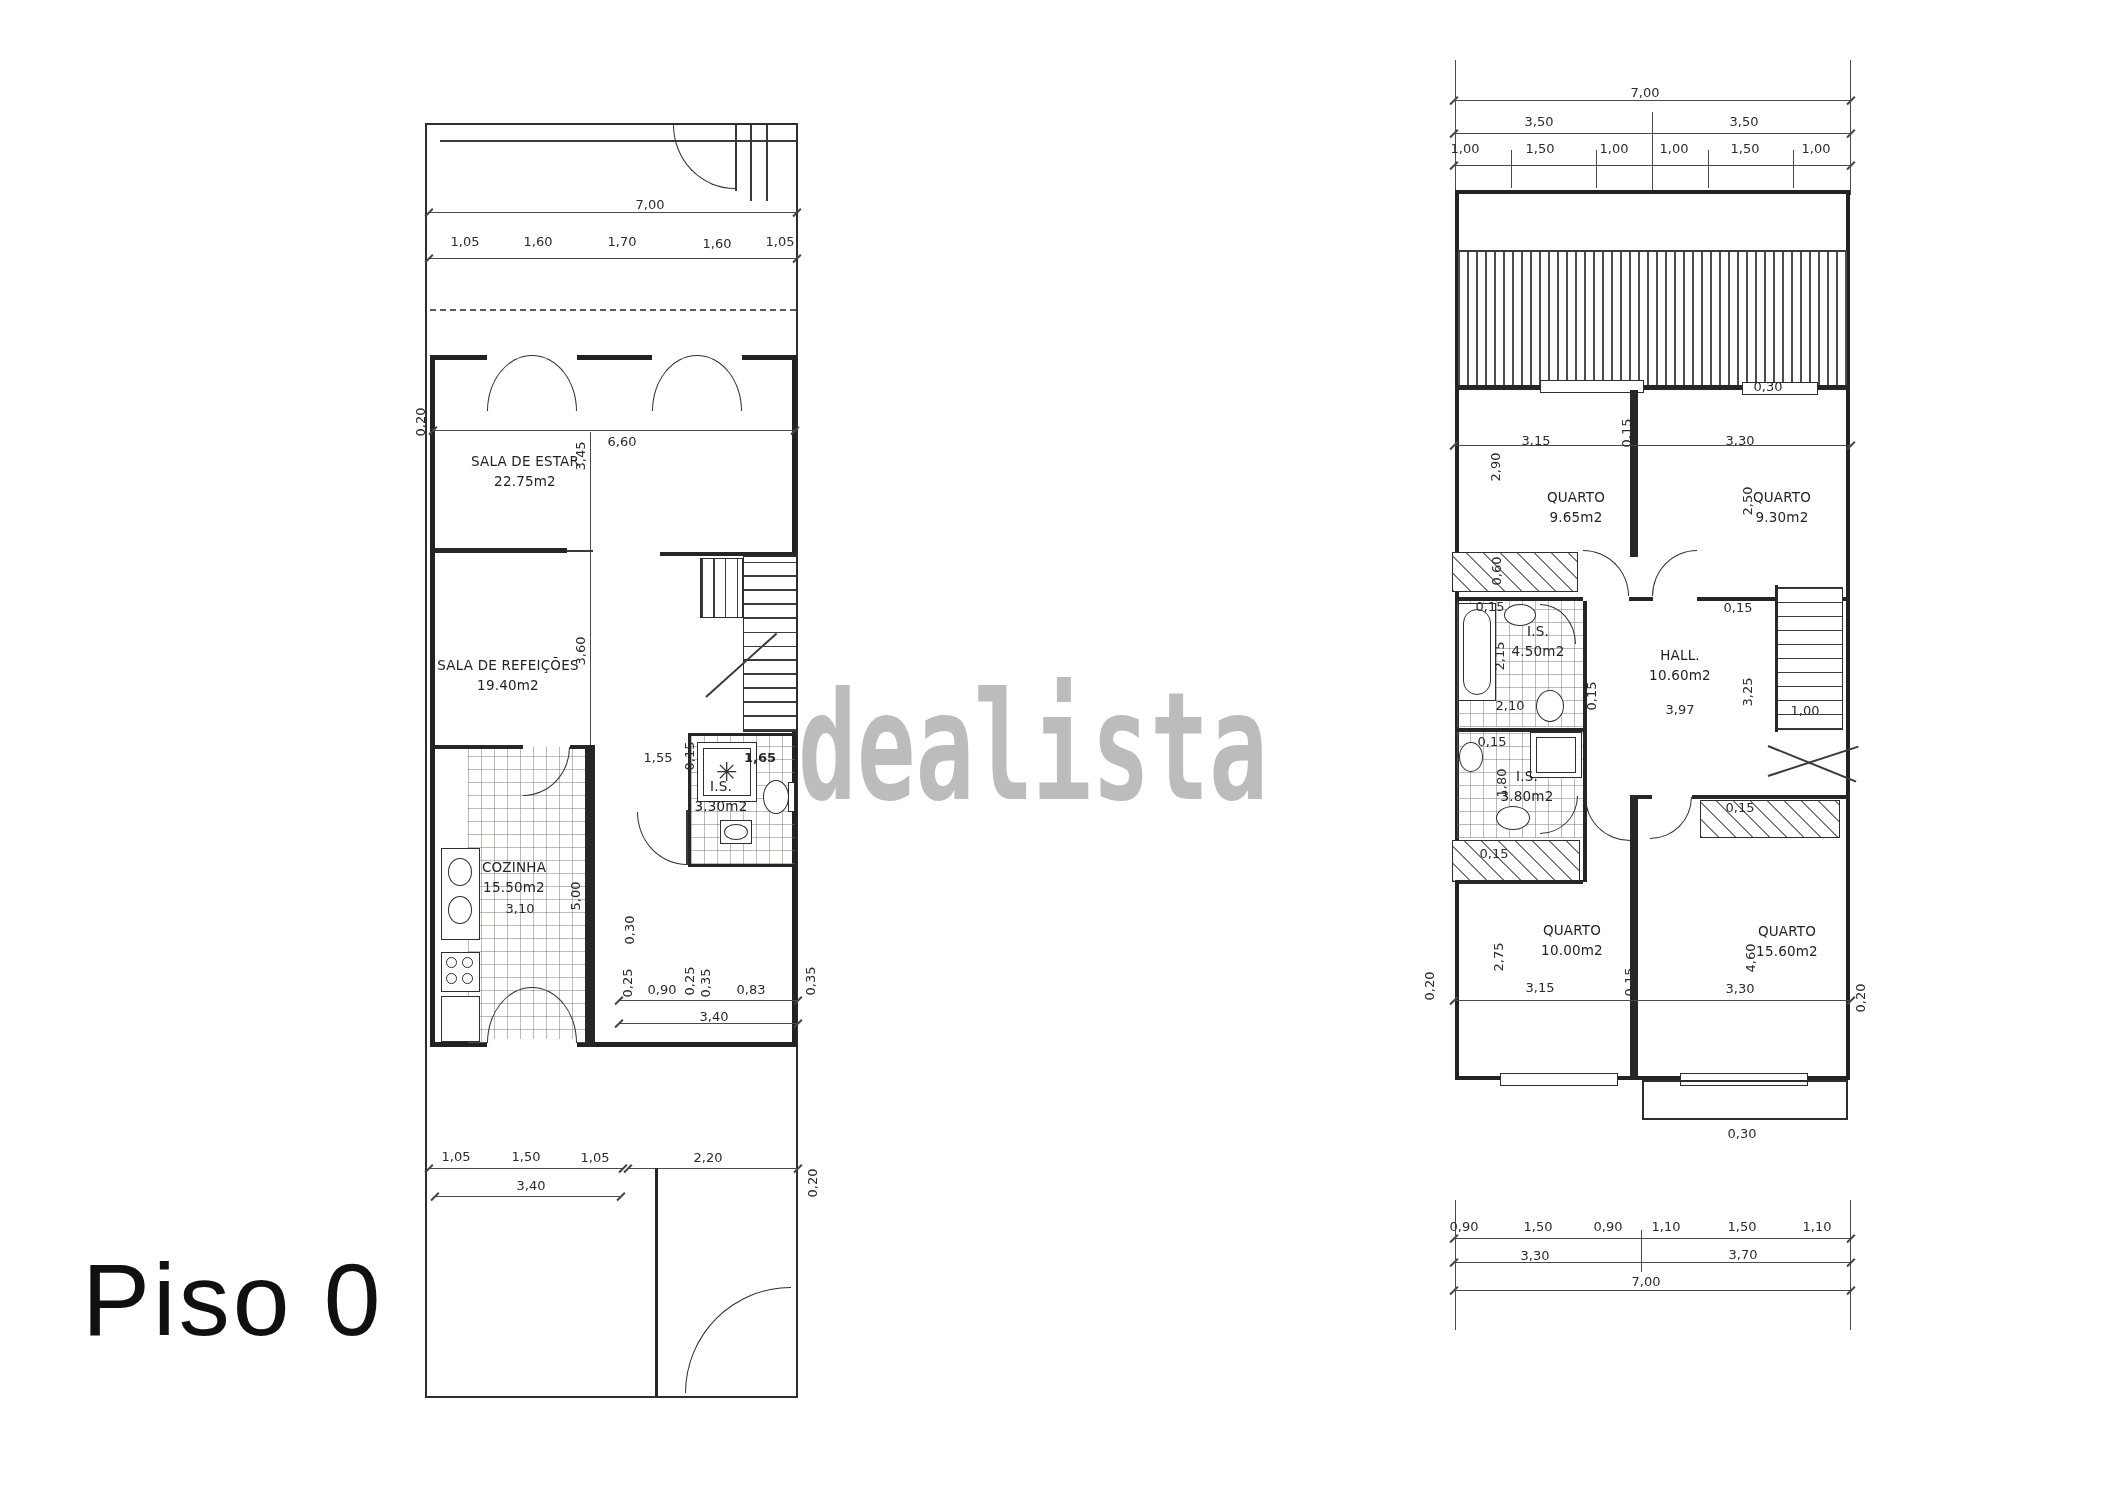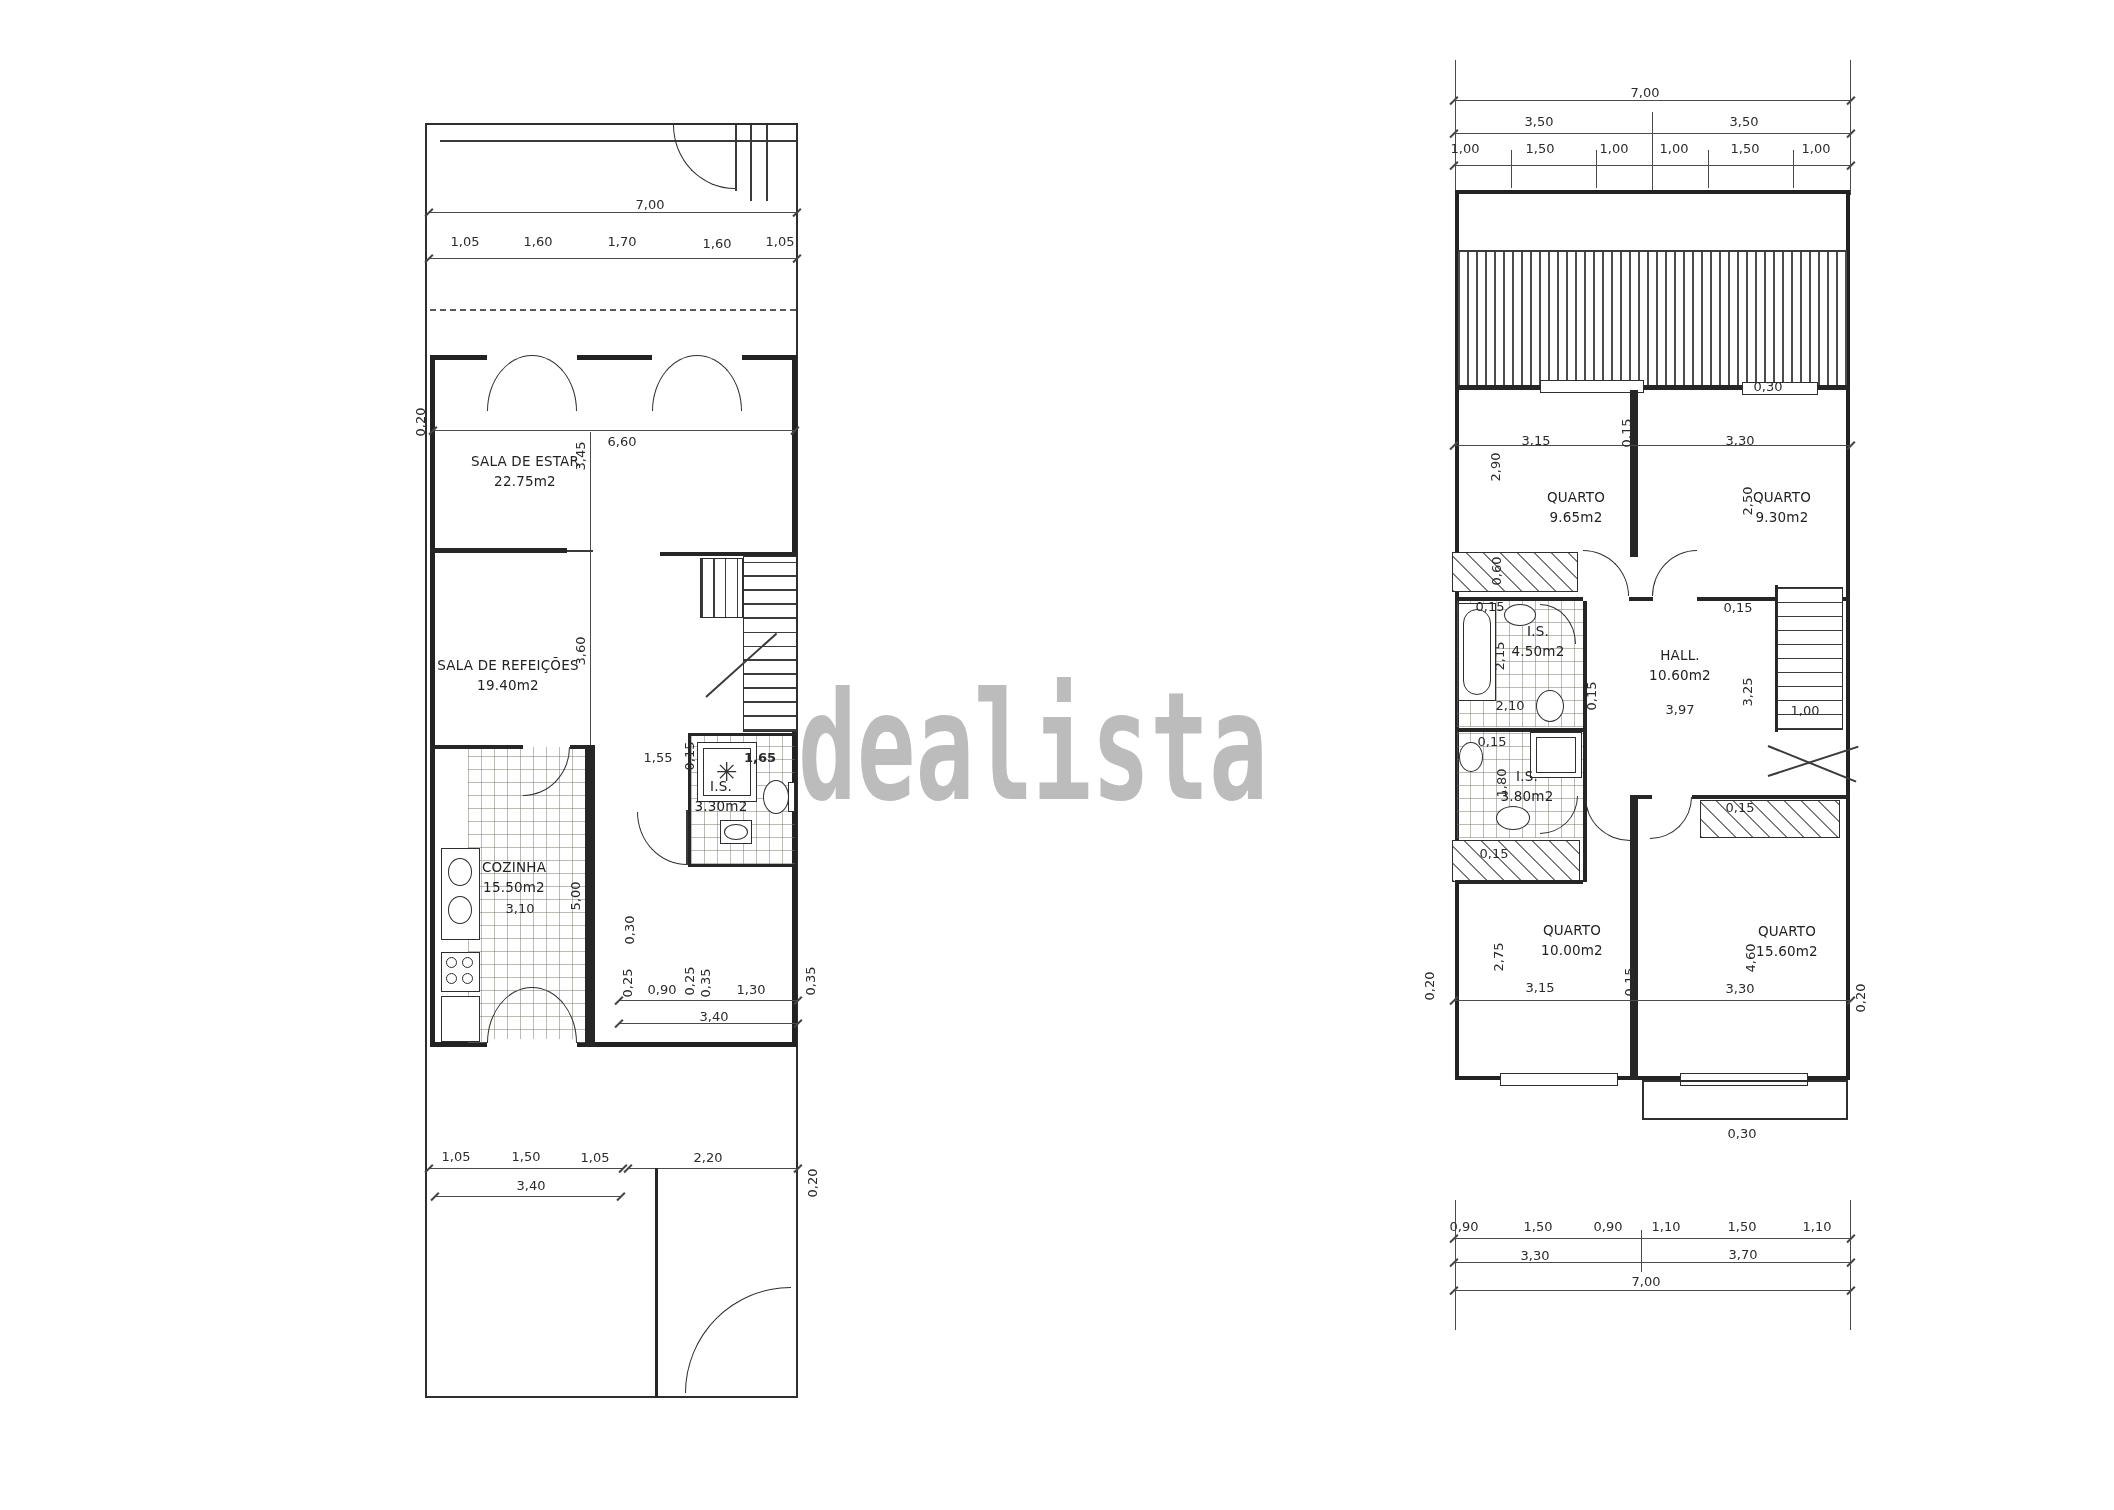--- a/index.html
+++ b/index.html
@@ -197,20 +197,21 @@
   <div class="ln" style="left:1768px;top:775px;width:95px;height:2px;transform:rotate(-18deg);transform-origin:left center;"></div>
 
   <div class="dl" style="left:1455px;top:1238px;width:395px;"></div>
   <div class="dl" style="left:1455px;top:1262px;width:395px;"></div>
   <div class="dl" style="left:1455px;top:1290px;width:395px;"></div>
   <div class="vdl" style="left:1455px;top:1200px;height:130px;"></div>
   <div class="vdl" style="left:1850px;top:1200px;height:130px;"></div>
   <div class="vdl" style="left:1641px;top:1230px;height:42px;"></div>
 
   <div class="watermark" style="left:798px;top:672px;">dealista</div>
+  <div class="floor-label" style="left:82px;top:1242px;">Piso 0</div>
 
   <div id="labels" style="left:0;top:0;width:100%;height:100%;">
       <span class="dim" style="left: 650px; top: 204px;">7,00</span>
       <span class="dim" style="left: 465px; top: 241px;">1,05</span>
       <span class="dim" style="left: 538px; top: 241px;">1,60</span>
       <span class="dim" style="left: 622px; top: 241px;">1,70</span>
       <span class="dim" style="left: 717px; top: 243px;">1,60</span>
       <span class="dim" style="left: 780px; top: 241px;">1,05</span>
       <span class="dim" style="left: 622px; top: 441px;">6,60</span>
       <span class="dim rot" style="left: 420px; top: 422px;">0,20</span>
@@ -219,21 +220,21 @@
       <span class="dim" style="left: 658px; top: 757px;">1,55</span>
       <span class="dim rot" style="left: 689px; top: 756px;">0,15</span>
       <span class="dim" style="left: 760px; top: 757px; font-weight: bold;">1,65</span>
       <span class="dim rot" style="left: 575px; top: 896px;">5,00</span>
       <span class="dim" style="left: 520px; top: 908px;">3,10</span>
       <span class="dim rot" style="left: 629px; top: 930px;">0,30</span>
       <span class="dim rot" style="left: 627px; top: 983px;">0,25</span>
       <span class="dim" style="left: 662px; top: 989px;">0,90</span>
       <span class="dim rot" style="left: 689px; top: 981px;">0,25</span>
       <span class="dim rot" style="left: 705px; top: 983px;">0,35</span>
-      <span class="dim" style="left: 751px; top: 989px;">1,30</span>
+      <span class="dim" style="left: 751px; top: 989px;">0,83</span>
       <span class="dim rot" style="left: 810px; top: 981px;">0,35</span>
       <span class="dim" style="left: 714px; top: 1016px;">3,40</span>
       <span class="dim" style="left: 456px; top: 1156px;">1,05</span>
       <span class="dim" style="left: 526px; top: 1156px;">1,50</span>
       <span class="dim" style="left: 595px; top: 1157px;">1,05</span>
       <span class="dim" style="left: 708px; top: 1157px;">2,20</span>
       <span class="dim" style="left: 531px; top: 1185px;">3,40</span>
       <span class="dim rot" style="left: 812px; top: 1183px;">0,20</span>
       <span class="dim glyph" style="left: 727px; top: 772px; font-size: 26px;">✳</span>
       <span class="dim" style="left: 1645px; top: 92px;">7,00</span>

